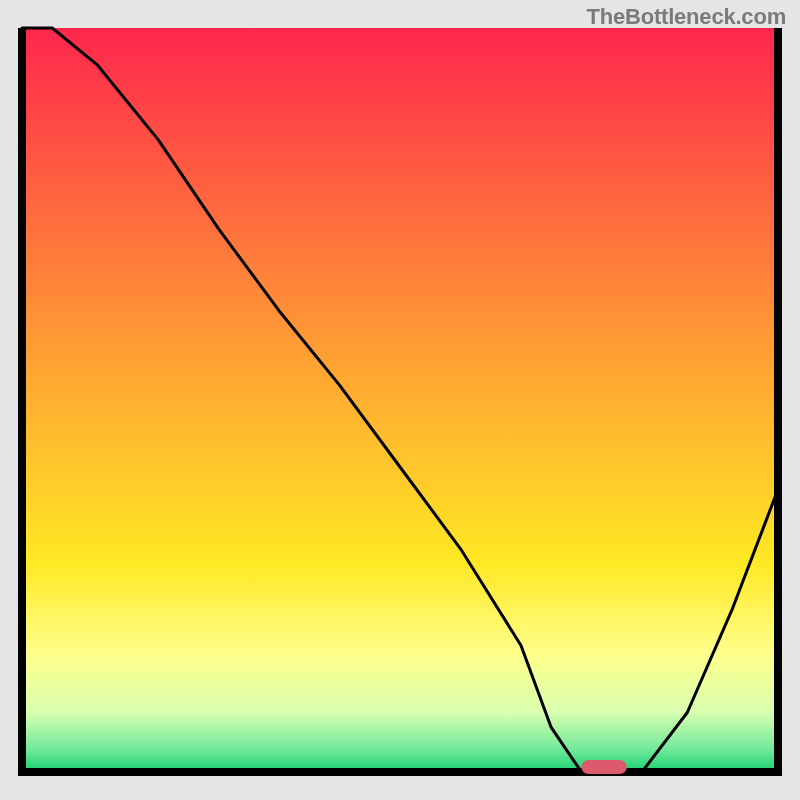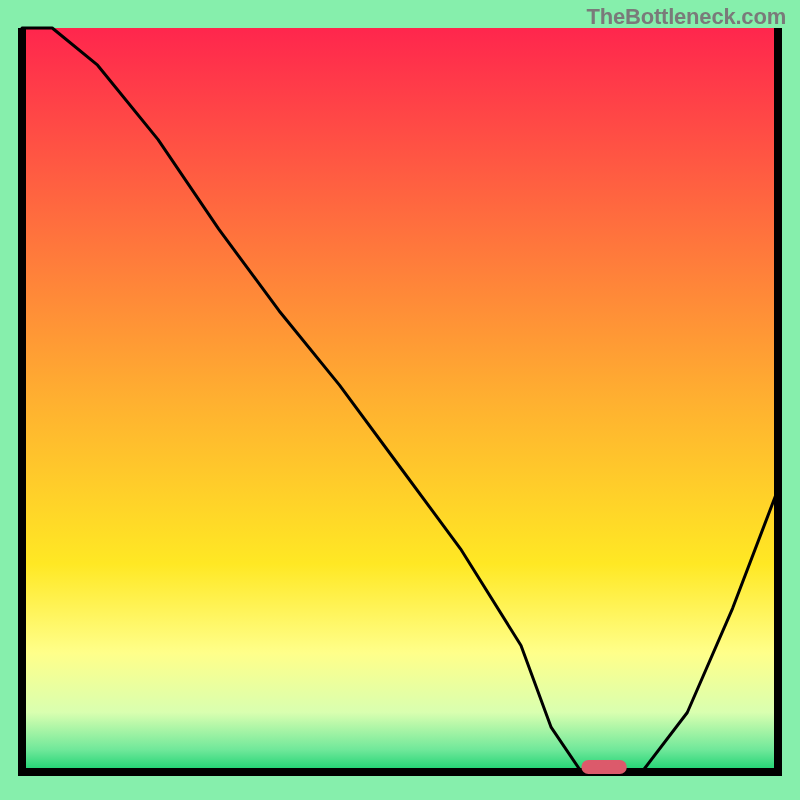--- a/index.html
+++ b/index.html
@@ -7,21 +7,21 @@
     width: 800px;
     height: 800px;
     overflow: hidden;
     background: #fff;
     font-family: Arial, sans-serif;
   }
   .frame {
     position: relative;
     width: 800px;
     height: 800px;
-    background: #86efac;
+    background: #e5e5e5;
     text-align: right;
   }
   .watermark {
     position: absolute;
     top: 4px;
     right: 14px;
     font-size: 22px;
     font-weight: bold;
     color: #7a7a7a;
     letter-spacing: -0.2px;

